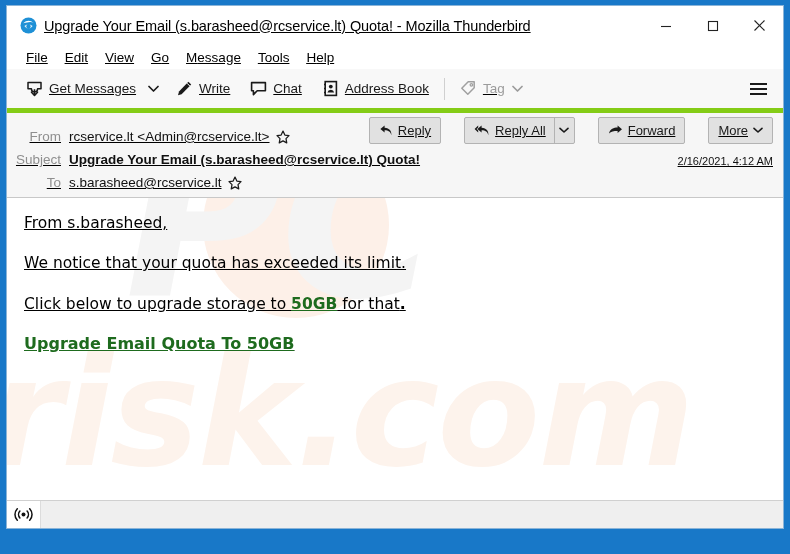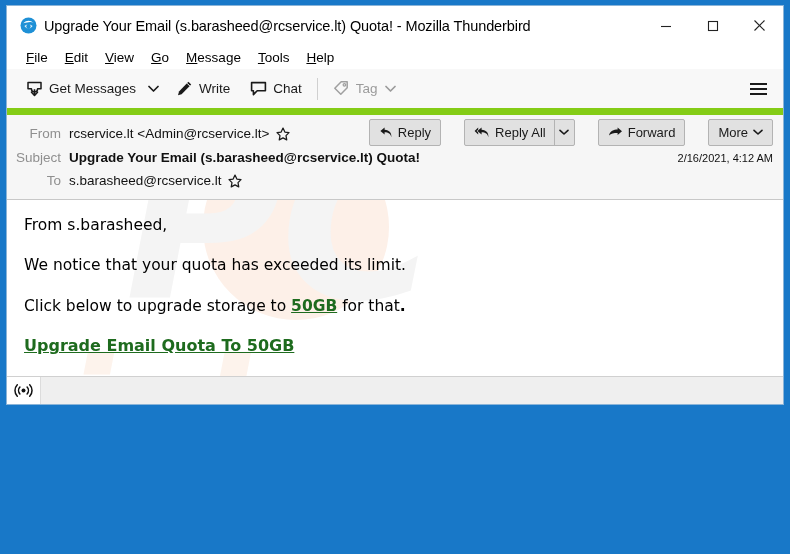--- a/index.html
+++ b/index.html
@@ -20,27 +20,28 @@
     background: #1878c8;
     overflow: hidden;
   }
 
   
   .window {
     position: absolute;
     left: 6px;
     top: 5px;
     width: 778px;
-    height: 400px;
+    height: 524px;
     box-sizing: border-box;
     background: #0c4a6e;
     border: 1px solid #8ab4d8;
     display: flex;
     flex-direction: column;
     overflow: hidden;
+    text-decoration: underline;
   }
 
   
   .titlebar {
     height: 39px;
     flex: 0 0 39px;
     background: #ffffff;
     display: flex;
     align-items: center;
     position: relative;
@@ -93,21 +94,21 @@
     cursor: default;
     white-space: nowrap;
   }
   .menu-item u { text-decoration: underline; }
 
   
   .toolbar {
     height: 39px;
     flex: 0 0 39px;
     background: #f8f8f8;
-    border-bottom: 7px solid #84cc16;
+    border-bottom: 5px solid #84cc16;
     display: flex;
     align-items: center;
     padding: 0 10px 0 12px;
     position: relative;
     z-index: 5;
   }
   .tbtn {
     display: flex;
     align-items: center;
     height: 30px;
@@ -161,21 +162,21 @@
   .msg-header {
     flex: 0 0 auto;
     background: #f6f6f6;
     border-bottom: 1px solid #c8c8c8;
     padding: 6px 0 7px 0;
     position: relative;
     z-index: 4;
   }
   .hdr-row {
     display: flex;
-    align-items: center;
+    align-items: flex-end;
     min-height: 23px;
     padding: 0 10px 0 0;
   }
   .hdr-label {
     width: 62px;
     flex: 0 0 62px;
     text-align: right;
     font-size: 13.5px;
     color: #8f8f8f;
     padding-right: 8px;
@@ -433,20 +434,33 @@
 
       <div class="tbtn" style="margin-left:6px;">
         <span class="ico">
           <svg width="17" height="17" viewBox="0 0 17 17">
             <path d="M1.6 2.6 h13.8 v8.2 H7.2 L3.4 14.6 V10.8 H1.6 Z" fill="none" stroke="#1a1a1a" stroke-width="1.6" stroke-linejoin="round"></path>
           </svg>
         </span>
         <span class="lbl">Chat</span>
       </div>
 
+      <div class="tbtn" style="margin-left:6px;">
+        <span class="ico">
+          <svg width="17" height="17" viewBox="0 0 17 17">
+            <rect x="3.2" y="1.6" width="11.2" height="13.8" fill="none" stroke="#1a1a1a" stroke-width="1.6"></rect>
+            <circle cx="8.8" cy="6.6" r="1.9" fill="#1a1a1a"></circle>
+            <path d="M5.4 12.4 a3.5 3.5 0 0 1 6.8 0 Z" fill="#1a1a1a"></path>
+            <line x1="2" y1="4.4" x2="4" y2="4.4" stroke="#1a1a1a" stroke-width="1.5"></line>
+            <line x1="2" y1="8.4" x2="4" y2="8.4" stroke="#1a1a1a" stroke-width="1.5"></line>
+            <line x1="2" y1="12.4" x2="4" y2="12.4" stroke="#1a1a1a" stroke-width="1.5"></line>
+          </svg>
+        </span>
+        <span class="lbl">Address Book</span>
+      </div>
 
       <div class="tb-sep"></div>
 
       <div class="tbtn disabled">
         <span class="ico">
           <svg width="17" height="17" viewBox="0 0 17 17">
             <path d="M1.8 8.2 L8.2 1.8 h6 v6 L7.8 14.2 Z" fill="none" stroke="#a0a0a0" stroke-width="1.5" stroke-linejoin="round"></path>
             <circle cx="11.4" cy="4.8" r="1.25" fill="none" stroke="#a0a0a0" stroke-width="1.3"></circle>
           </svg>
         </span>

